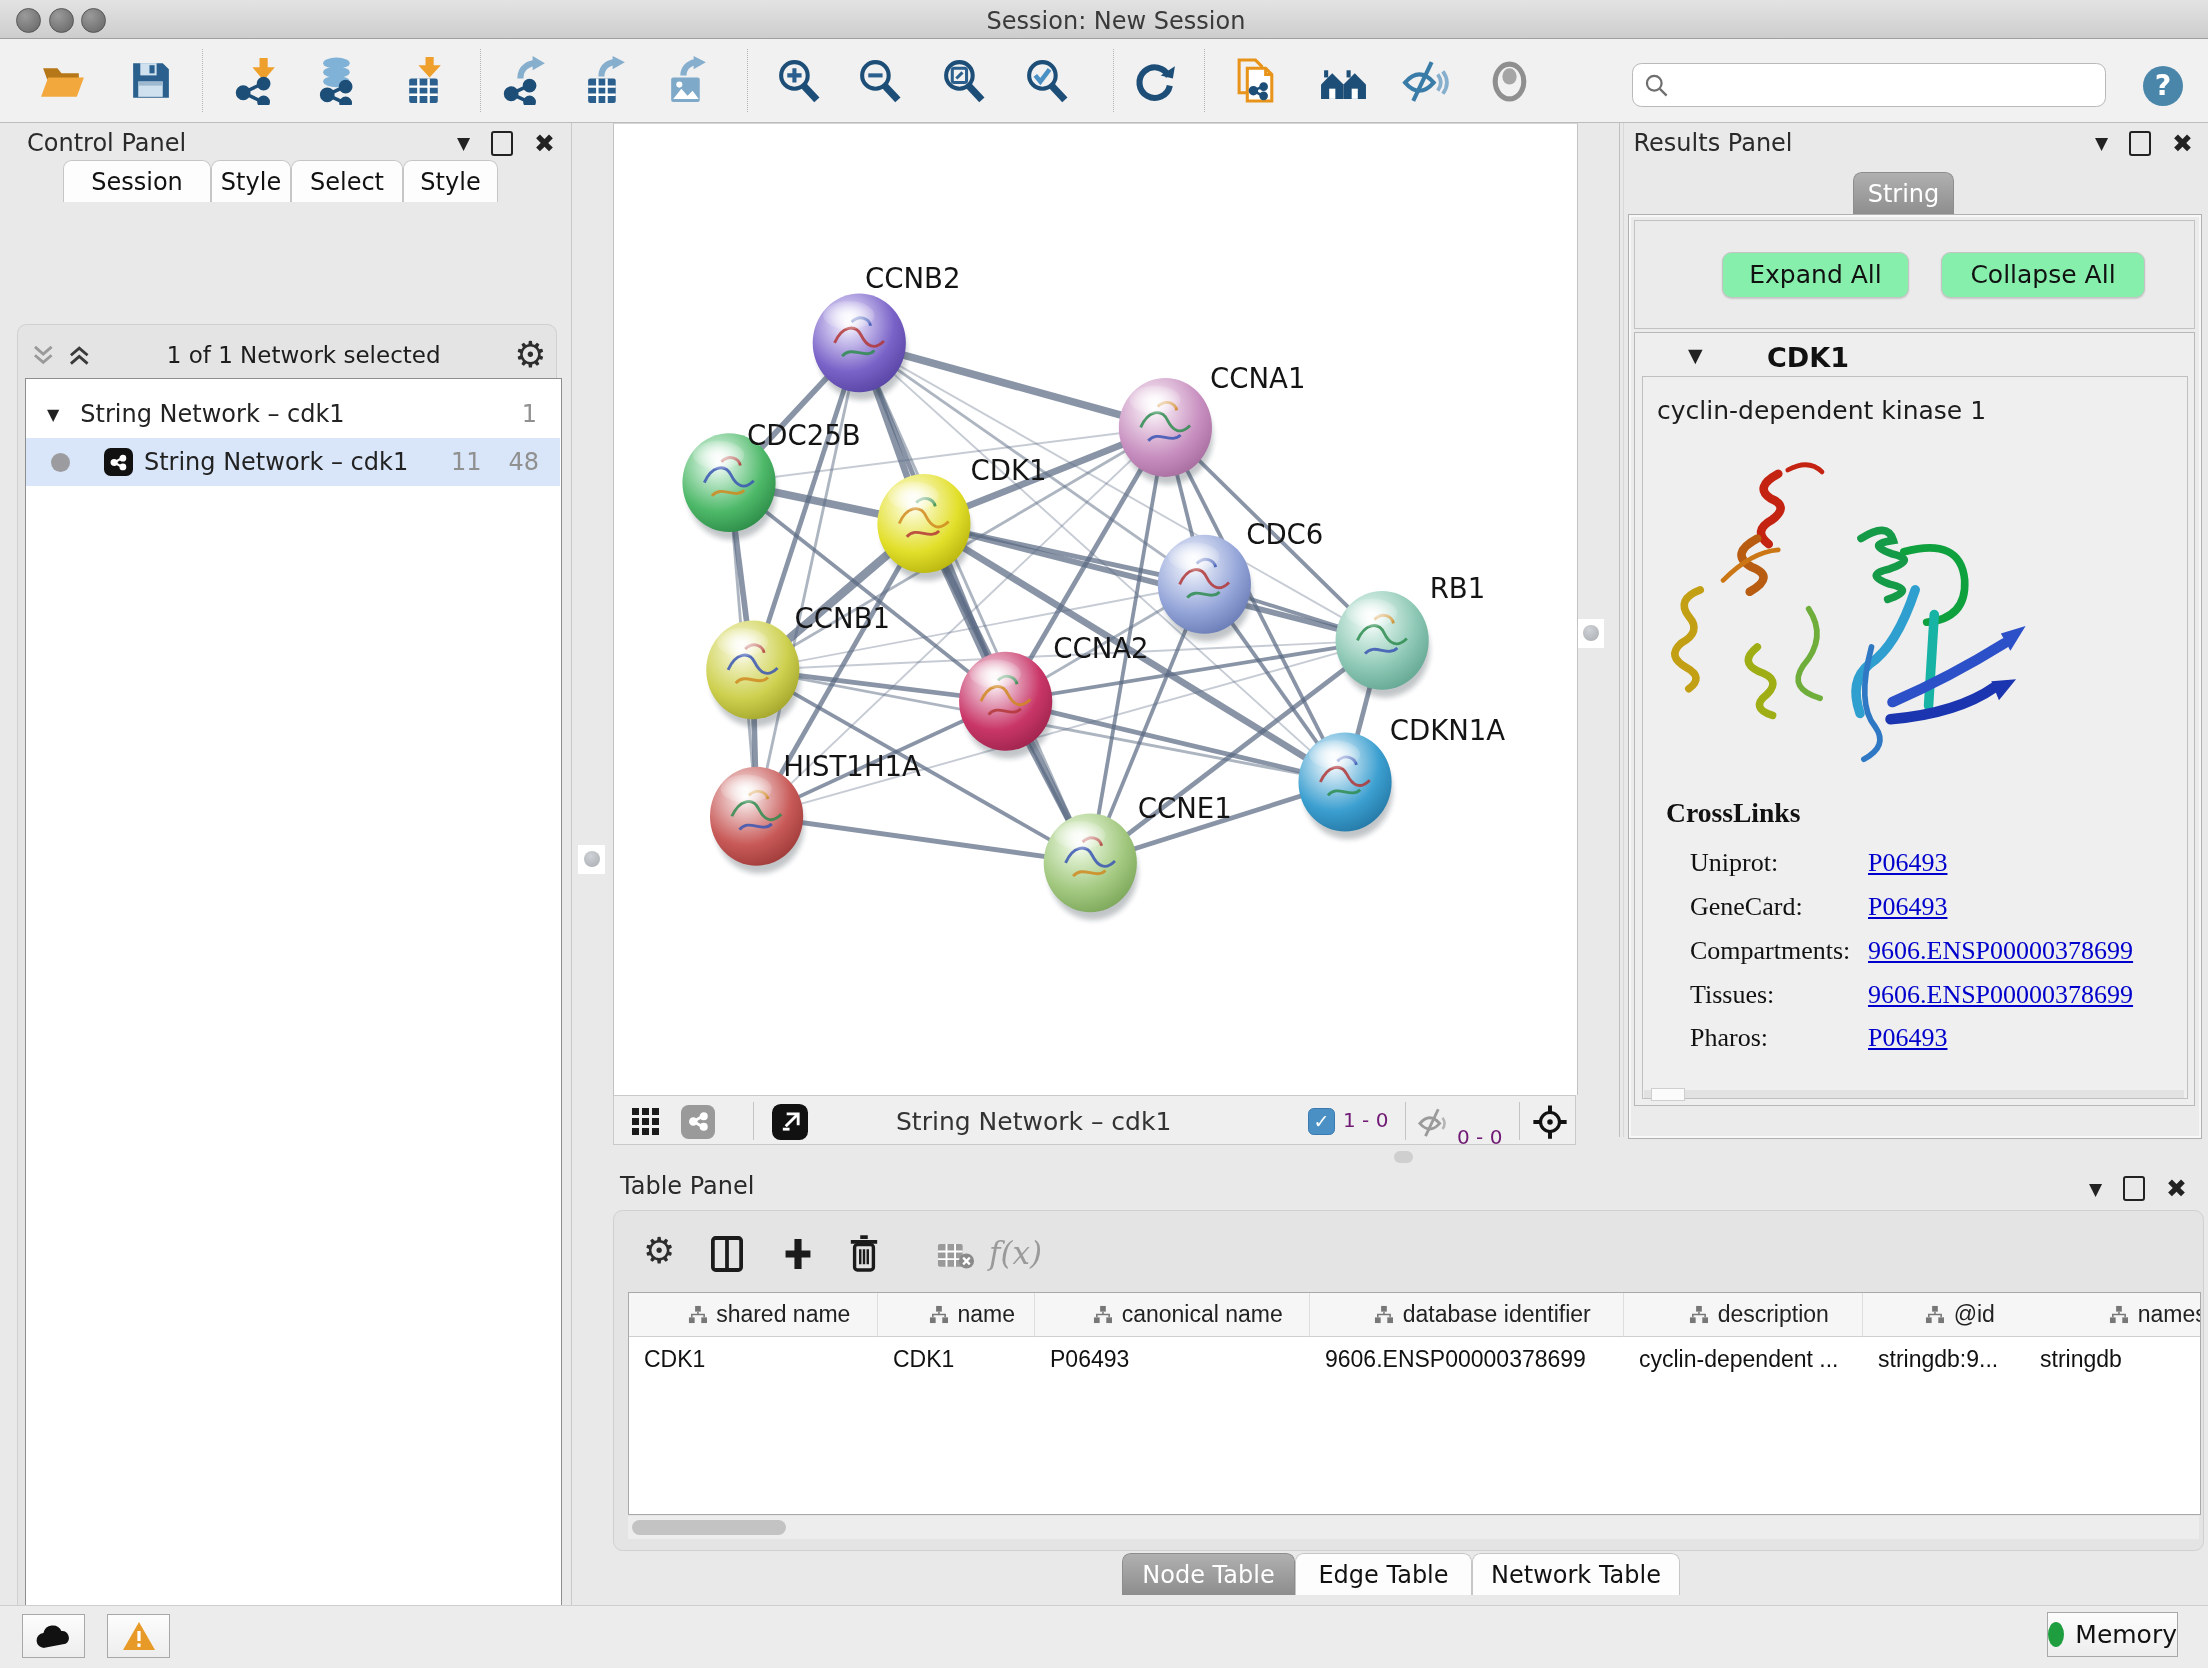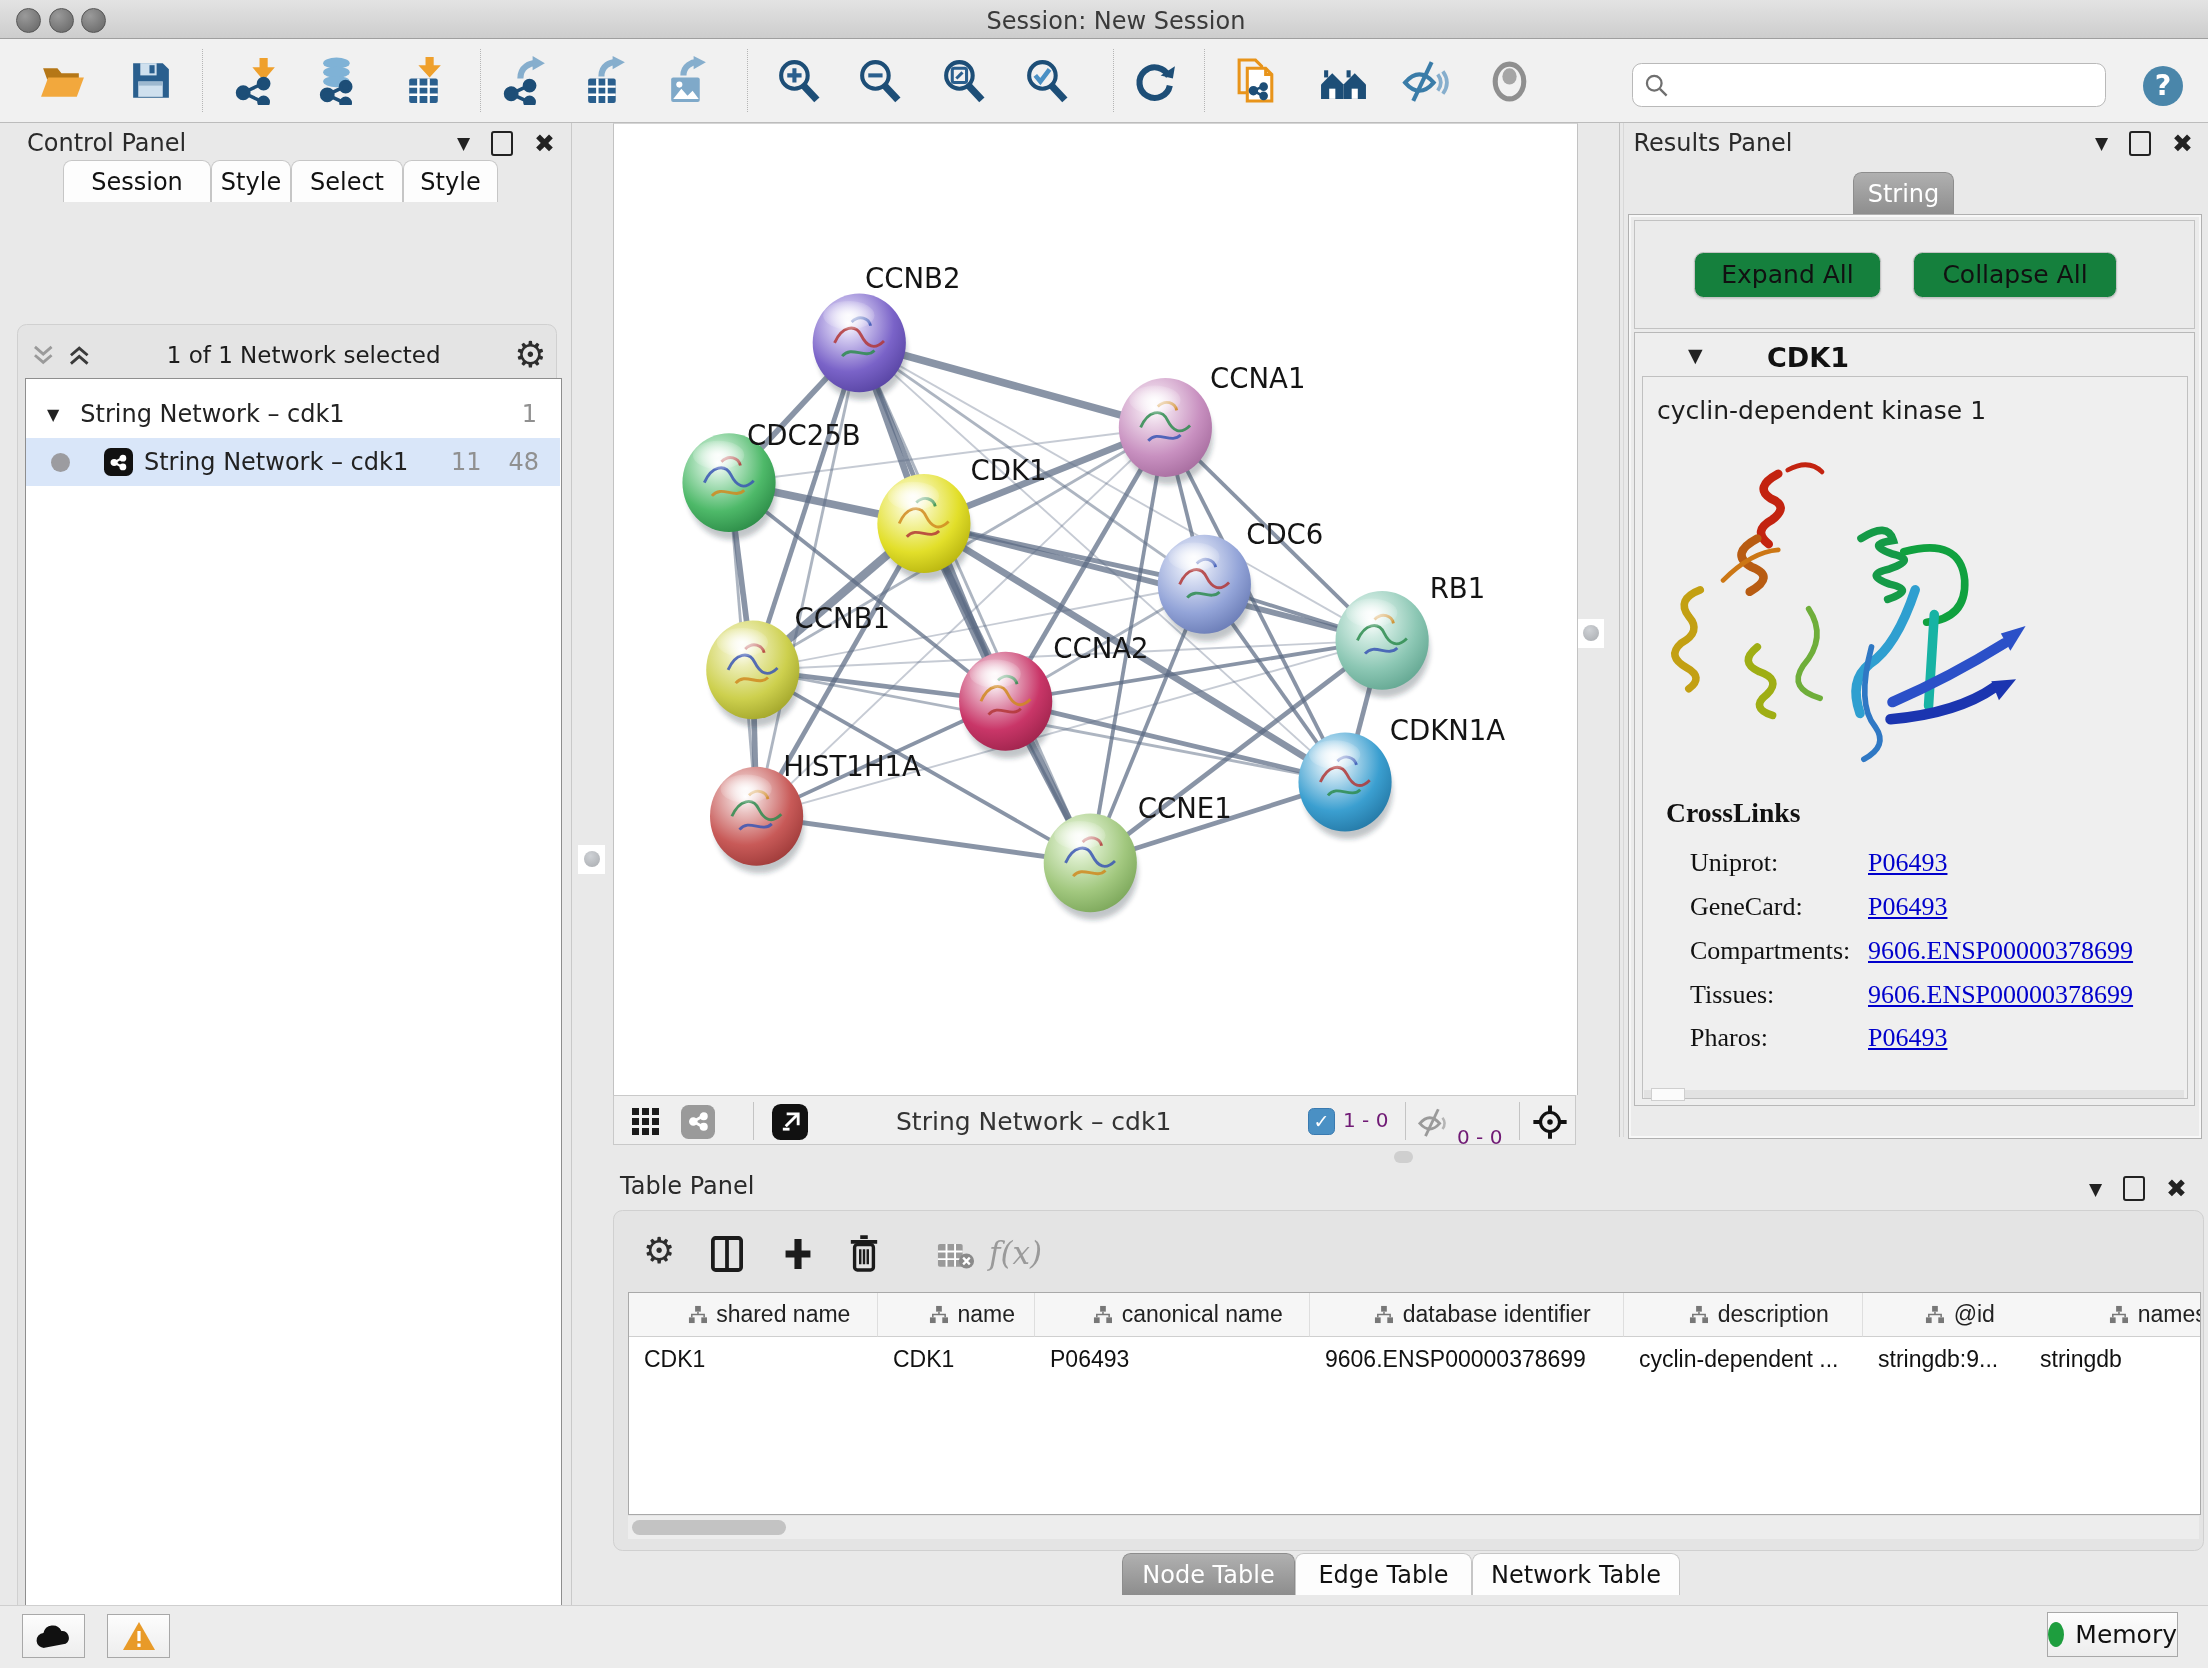--- a/index.html
+++ b/index.html
@@ -48,22 +48,22 @@
   #cb-title{font-size:25px;color:#333;}
   .cb-count{font-size:20px;color:#701a75;}
   
   .vhandle{width:27px;height:28.5px;background:#fff;display:flex;align-items:center;justify-content:center;}
   .vhandle .dot{width:16px;height:16px;border-radius:50%;background:radial-gradient(circle at 40% 30%,#cfd2d6,#a8abaf);}
   #bottom-thumb{width:19px;height:12.4px;border-radius:6.7px;background:#cfcfcf;}
   
   #rp-outer{left:1628px;top:214px;width:572px;height:923px;background:#ebebeb;border:1px solid #b0b0b0;
     box-shadow:inset 0 0 0 1.9px #f8f8f8;}
   #rp-btnbox{left:1634px;top:220px;width:559px;height:107px;border:1px solid #c2c2c2;background:#ebebeb;}
-  .rp-btn{top:252px;height:44px;background:#15803d;border:1px solid #c4c4c4;border-radius:9.5px;
-    font-size:25px;text-align:center;line-height:44px;color:#111;box-shadow:0 1px 1.9px rgba(0,0,0,.15);}
+  .rp-btn{top:252px;height:44px;background:#86efac;border:1px solid #c4c4c4;border-radius:9.5px;
+    font-size:25px;text-align:center;line-height:44px;color:#111;box-shadow:0 1px 1.9px rgba(0,0,0,.15);margin-left:28px;}
   #rp-card{left:1634px;top:332px;width:559px;height:772px;border:1px solid #b8b8b8;background:#eee;}
   #rp-card-inner{left:1642px;top:376px;width:544px;height:721px;border:1px solid #c0c0c0;background:#efefef;}
   #rp-name{font-size:27px;font-weight:bold;color:#111;}
   #rp-desc{font-size:25px;color:#1c1c1c;}
   .serif{font-family:"Liberation Serif","DejaVu Serif",serif;}
   #crosslinks-title{font-size:27.6px;font-weight:bold;color:#111;}
   .cl-label{font-size:26px;color:#111;}
   .cl-value{font-size:26px;text-decoration:underline;}
   #rp-scroll{left:1644px;top:1090px;width:540px;height:7.6px;background:#e2e2e2;}
   #rp-scroll-thumb{left:1651px;top:1088px;width:32px;height:11.4px;background:#fbfbfb;border:1px solid #cfcfcf;}

